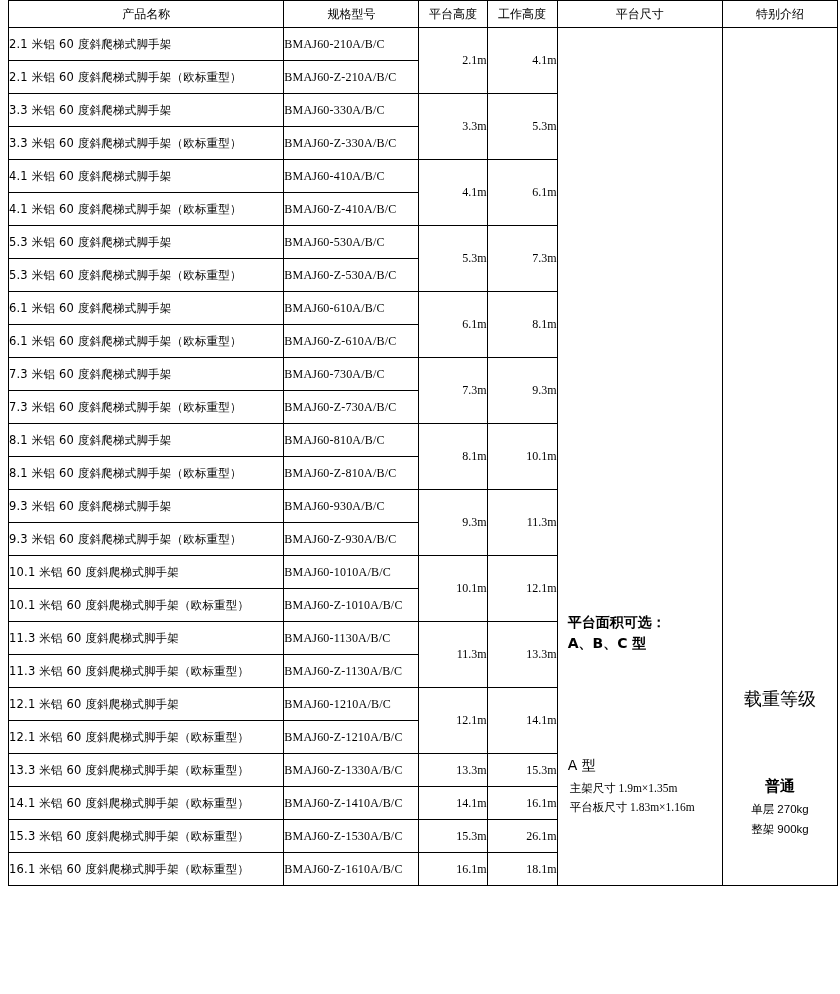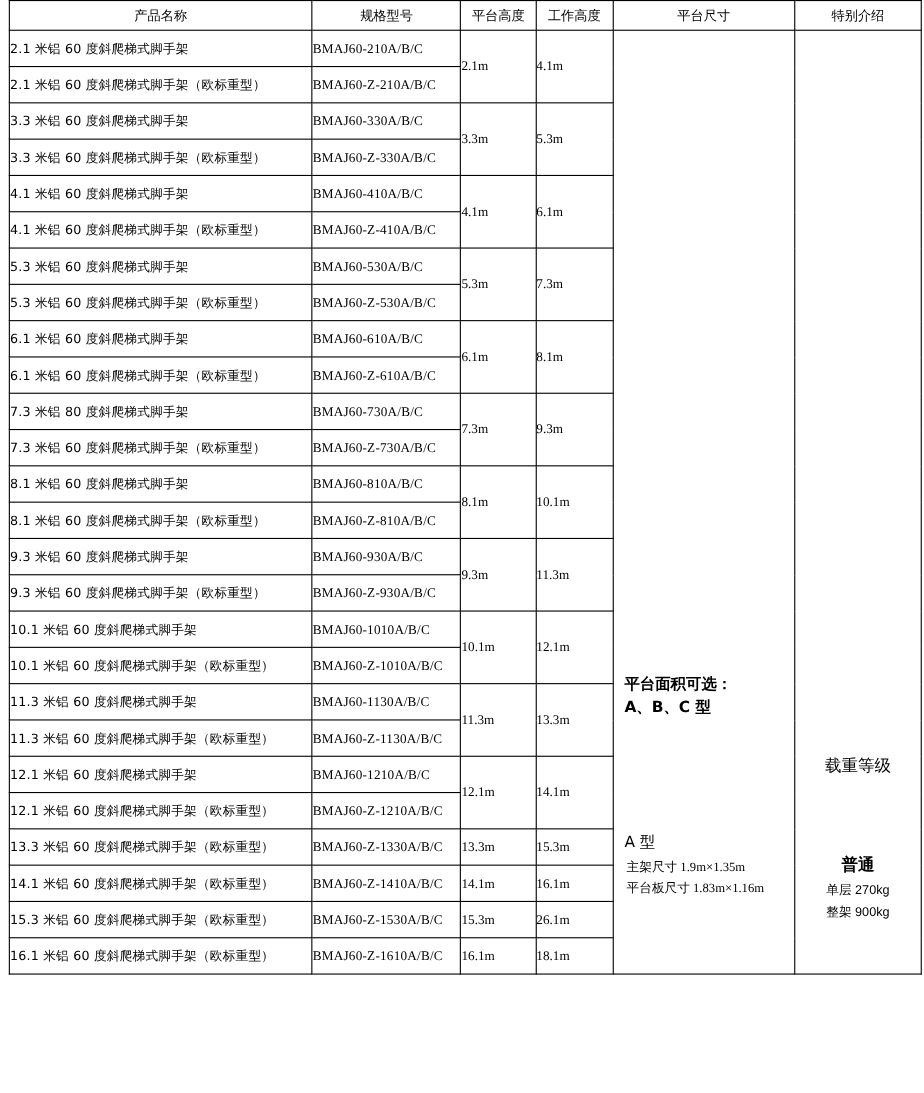--- a/index.html
+++ b/index.html
@@ -66,21 +66,21 @@
   }
   td.model {
     font-size: 12px;
     padding: 0 4px 0 6px;
     height: 32px;
     font-family: "Liberation Serif", serif;
     letter-spacing: 0.2px;
   }
   td.num {
     font-size: 12px;
-    text-align: left;
+    text-align: right;
     font-family: "Liberation Serif", serif;
   }
   td.size-cell {
     vertical-align: top;
     padding: 0;
   }
   td.load-cell {
     vertical-align: top;
     padding: 0;
     text-align: center;
@@ -111,21 +111,21 @@
     font-family: "DejaVu Sans", "Liberation Sans", sans-serif;
     line-height: 1.5;
     font-weight: bold;
   }
   .load-block {
     position: absolute;
     width: 100%;
     text-align: center;
   }
   .load-head {
-    font-size: 15px;
+    font-size: 18px;
     font-family: "DejaVu Sans", "Liberation Sans", sans-serif;
   }
   .load-type {
     font-size: 15px;
     font-weight: bold;
     font-family: "DejaVu Sans", "Liberation Sans", sans-serif;
     margin-bottom: 6px;
   }
   .load-line {
     font-size: 11.5px;
@@ -235,21 +235,21 @@
           <td class="name">6.1 米铝 60 度斜爬梯式脚手架</td>
           <td class="model">BMAJ60-610A/B/C</td>
           <td class="num" rowspan="2">6.1m</td>
           <td class="num" rowspan="2">8.1m</td>
         </tr>
         <tr>
           <td class="name">6.1 米铝 60 度斜爬梯式脚手架（欧标重型）</td>
           <td class="model">BMAJ60-Z-610A/B/C</td>
         </tr>
         <tr>
-          <td class="name">7.3 米铝 80 度斜爬梯式脚手架</td>
+          <td class="name">7.3 米铝 60 度斜爬梯式脚手架</td>
           <td class="model">BMAJ60-730A/B/C</td>
           <td class="num" rowspan="2">7.3m</td>
           <td class="num" rowspan="2">9.3m</td>
         </tr>
         <tr>
           <td class="name">7.3 米铝 60 度斜爬梯式脚手架（欧标重型）</td>
           <td class="model">BMAJ60-Z-730A/B/C</td>
         </tr>
         <tr>
           <td class="name">8.1 米铝 60 度斜爬梯式脚手架</td>

